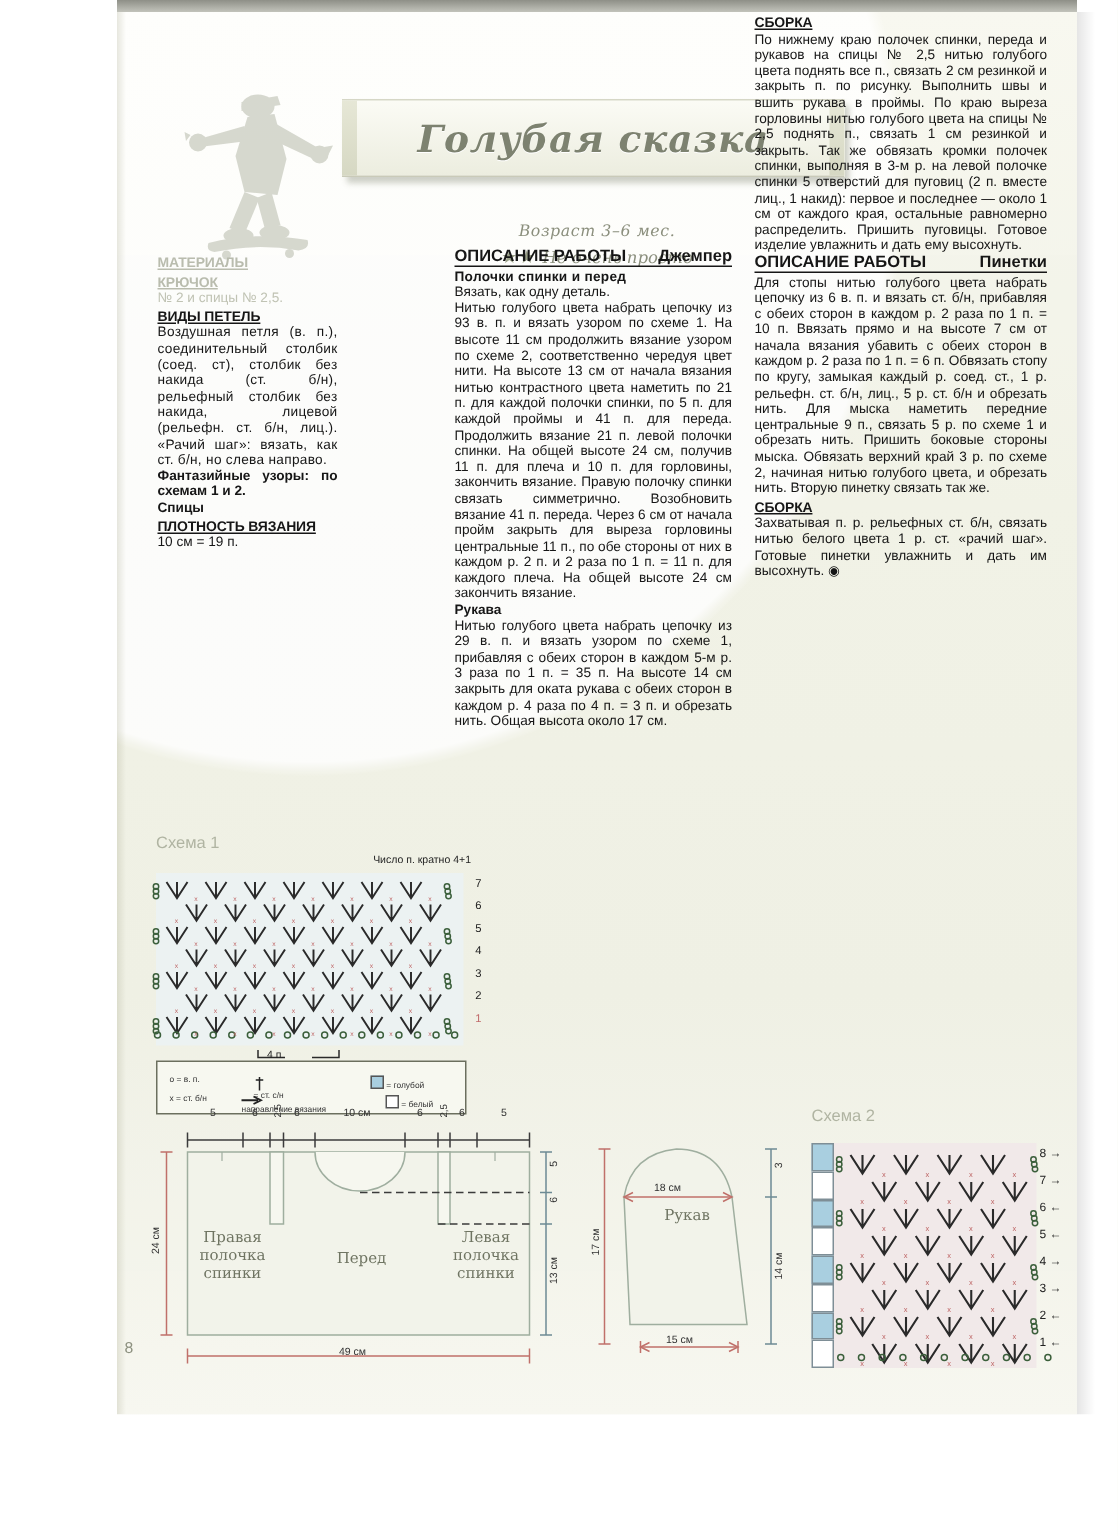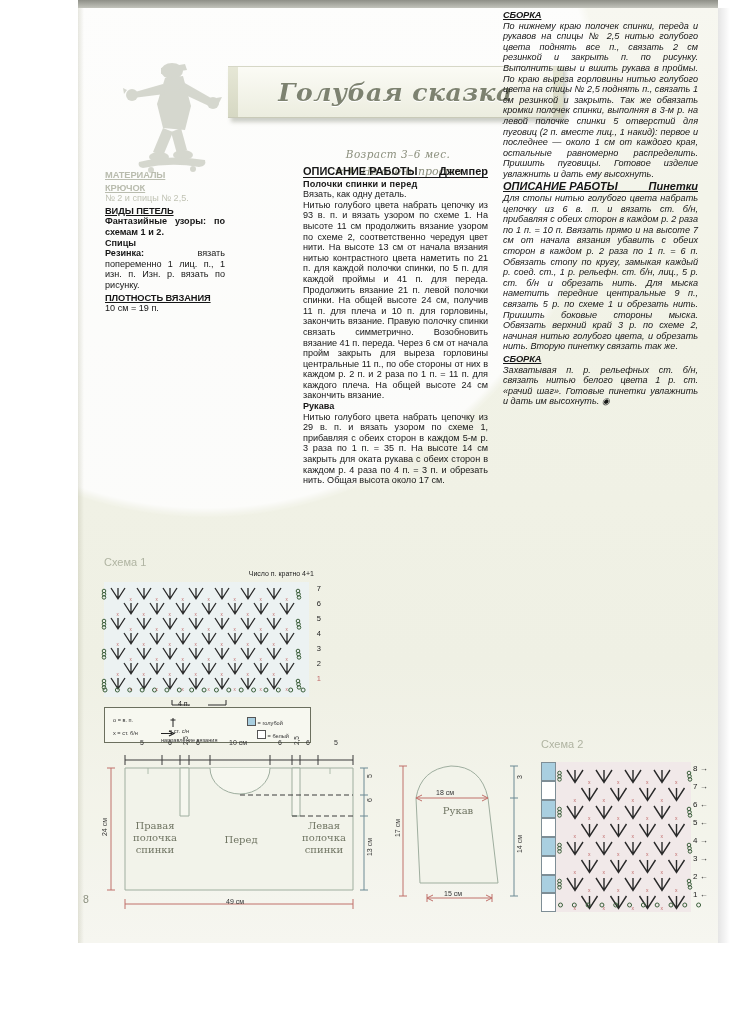--- a/index.html
+++ b/index.html
@@ -45,21 +45,21 @@
   .difflevel{margin-top:4px;font-family:"DejaVu Serif", serif;font-style:italic;
        font-size:11px;color:#8b8f7d;display:flex;justify-content:center;
        align-items:center;gap:4px;}
   .stars{color:#9aa087;letter-spacing:1px;font-size:12px;font-style:normal;}
 
   
   .col{position:absolute;font-size:9.1px;line-height:10.6px;color:#161616;
        text-align:justify;}
   #col1{left:27px;top:160px;width:120px;}
   #col2{left:225px;top:158px;width:185px;}
-  #col3{left:425px;top:0px;width:195px;font-style:italic;}
+  #col3{left:425px;top:0px;width:195px;}
 
   .hdr{font-weight:bold;text-decoration:underline;font-size:9.3px;
        letter-spacing:-.1px;margin-top:2px;}
   .hdr.faded{color:#b9bcae;text-decoration:underline;}
   .faded{color:#c0c3b4;}
   .b{font-weight:bold;}
   p{margin:0 0 0 0;}
   .spread{letter-spacing:.2px;}
   .hdrrow{display:flex;justify-content:space-between;align-items:baseline;
        font-weight:bold;font-size:11px;border-bottom:1px solid #161616;
@@ -147,23 +147,23 @@
         <span>Не очень просто</span>
       </div>
     </div>
   </div>
 
   <div class="col" id="col1">
     <div class="hdr faded">МАТЕРИАЛЫ</div>
     <div class="hdr faded">КРЮЧОК</div>
     <p class="faded">№ 2 и спицы № 2,5.</p>
     <div class="hdr">ВИДЫ ПЕТЕЛЬ</div>
+    <p class="spread">Воздушная петля (в. п.), соединительный столбик (соед. ст), столбик без накида (ст. б/н), рельефный столбик без накида, лицевой (рельефн. ст. б/н, лиц.). «Рачий шаг»: вязать, как ст. б/н, но слева направо.</p>
     <p class="b">Фантазийные узоры: по схемам 1 и 2.</p>
     <p class="b">Спицы</p>
-    <p><span class="b">Резинка:</span> вязать попеременно 1 лиц. п., 1 изн. п. Изн. р. вязать по рисунку.</p>
     <div class="hdr">ПЛОТНОСТЬ ВЯЗАНИЯ</div>
     <p>10 см = 19 п.</p>
   </div>
 
   <div class="col" id="col2">
     <div class="hdrrow">
       <span>ОПИСАНИЕ РАБОТЫ</span>
       <span>Джемпер</span>
     </div>
     <p class="b spread">Полочки спинки и перед</p>

